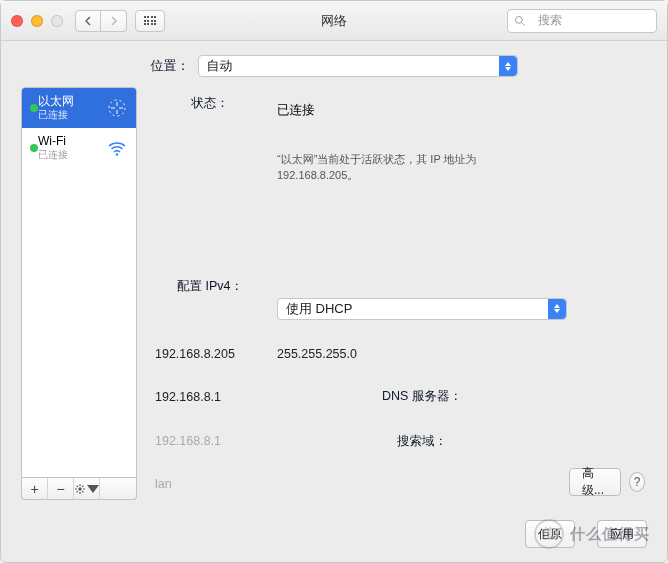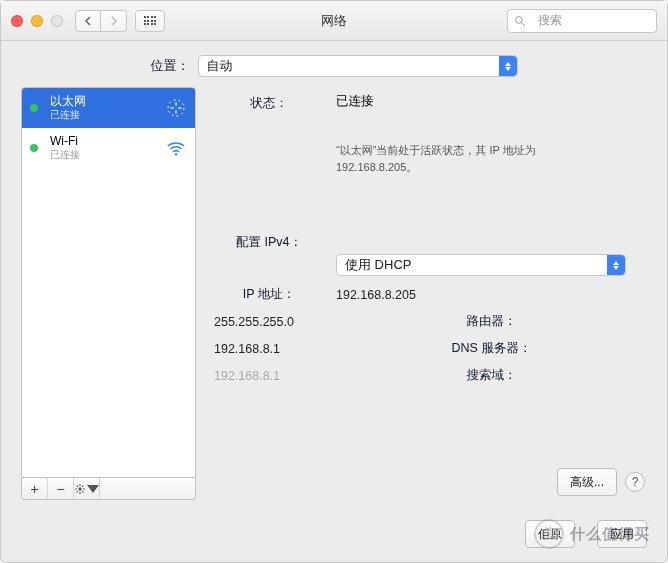--- a/index.html
+++ b/index.html
@@ -26,32 +26,32 @@
   .select.w-loc { width:320px; }
   .select.w-cfg { width:290px;margin-top:45px; }
   .select .txt { flex:1; font-size:13px; color:#222; }
   .select .arrows { width:18px; height:100%; background:#3b82f6; border-radius:0 4px 4px 0; display:flex; flex-direction:column; align-items:center; justify-content:center; gap:1px; }
   .select .arrows::before,.select .arrows::after { content:""; border-left:3px solid transparent; border-right:3px solid transparent; }
   .select .arrows::before { border-bottom:4px solid #fff; }
   .select .arrows::after { border-top:4px solid #fff; }
   .content { flex:1; display:flex; padding:0 20px 14px; gap:18px; }
   .sidebar-wrap { width:175px; display:flex; flex-direction:column; }
   .sidebar { flex:1; background:#fff; border:1px solid #c2c2c2; border-radius:4px 4px 0 0; overflow:hidden; }
-  .s-item { height:40px; display:flex; align-items:center; padding:0 8px; gap:12px; position:relative; }
+  .s-item { height:40px; display:flex; align-items:center; padding:0 8px; gap:0; position:relative; }
   .s-item.active { background:#2f6fde; color:#fff; }
   .status-dot { width:8px; height:8px; border-radius:50%; background:#34c759; flex-shrink:0; }
   .s-text { flex:1; display:flex; flex-direction:column; line-height:1.15; }
   .s-name { font-size:12px; }
   .s-sub { font-size:10px; opacity:0.85; }
   .s-icon { width:22px; height:22px; flex-shrink:0; display:flex; align-items:center; justify-content:center; }
   .sidebar-footer { height:22px; background:linear-gradient(#fdfdfd,#efefef); border:1px solid #c2c2c2; border-top:none; border-radius:0 0 4px 4px; display:flex; align-items:center; }
   .sf-btn { width:26px; height:100%; border-right:1px solid #d5d5d5; display:flex; align-items:center; justify-content:center; color:#444; font-size:14px; }
   .gear { display:flex; align-items:center; gap:1px; }
   .gear svg { width:12px; height:12px; }
-  .main { flex:1; display:flex; flex-direction:column; padding-top:6px; }
+  .main { flex:1; display:flex; flex-direction:row; padding-top:6px; }
   .form { display:grid; grid-template-columns:110px 1fr; column-gap:12px; row-gap:10px; font-size:12.5px; align-items:center; }
   .lbl { text-align:center; color:#0f172a; }
   .val { color:#222; }
   .val.dim { color:#aaa; }
   .status-block .val-head { font-size:12.5px; margin-bottom:4px; }
   .status-block .desc { font-size:11px; color:#555; line-height:1.5; max-width:260px;margin-top:32px; }
   .row-gap { height:14px; grid-column:1/3; }
   .advanced-row { margin-top:auto; display:flex; justify-content:flex-end; align-items:center; gap:8px; padding:8px 2px 4px; }
   .mac-btn { height:28px; padding:0 12px; background:linear-gradient(#fdfdfd,#f1f1f1); border:1px solid #bdbdbd; border-radius:4px; font-size:12px; color:#222; display:flex; align-items:center; }
   .help-btn { width:20px; height:20px; border-radius:50%; border:1px solid #bdbdbd; background:linear-gradient(#fdfdfd,#f1f1f1); display:flex; align-items:center; justify-content:center; font-size:12px; color:#555; }
@@ -181,32 +181,31 @@
         </div>
 
         <div class="row-gap"></div>
 
         <div class="lbl">配置 IPv4：</div>
         <div class="select w-cfg">
           <span class="txt">使用 DHCP</span>
           <div class="arrows"></div>
         </div>
 
-        <div class="lbl">IP 地址：</div>
         <div class="val">192.168.8.205</div>
 
         <div class="val">255.255.255.0</div>
 
-        <div class="lbl">路由器：</div>
         <div class="val">192.168.8.1</div>
 
         <div class="lbl">DNS 服务器：</div>
         <div class="val dim">192.168.8.1</div>
 
         <div class="lbl">搜索域：</div>
+        <div class="val dim">lan</div>
       </div>
 
       <div class="advanced-row">
         <div class="mac-btn">高级...</div>
         <div class="help-btn">?</div>
       </div>
     </div>
   </div>
 
   <div class="bottom-actions">

